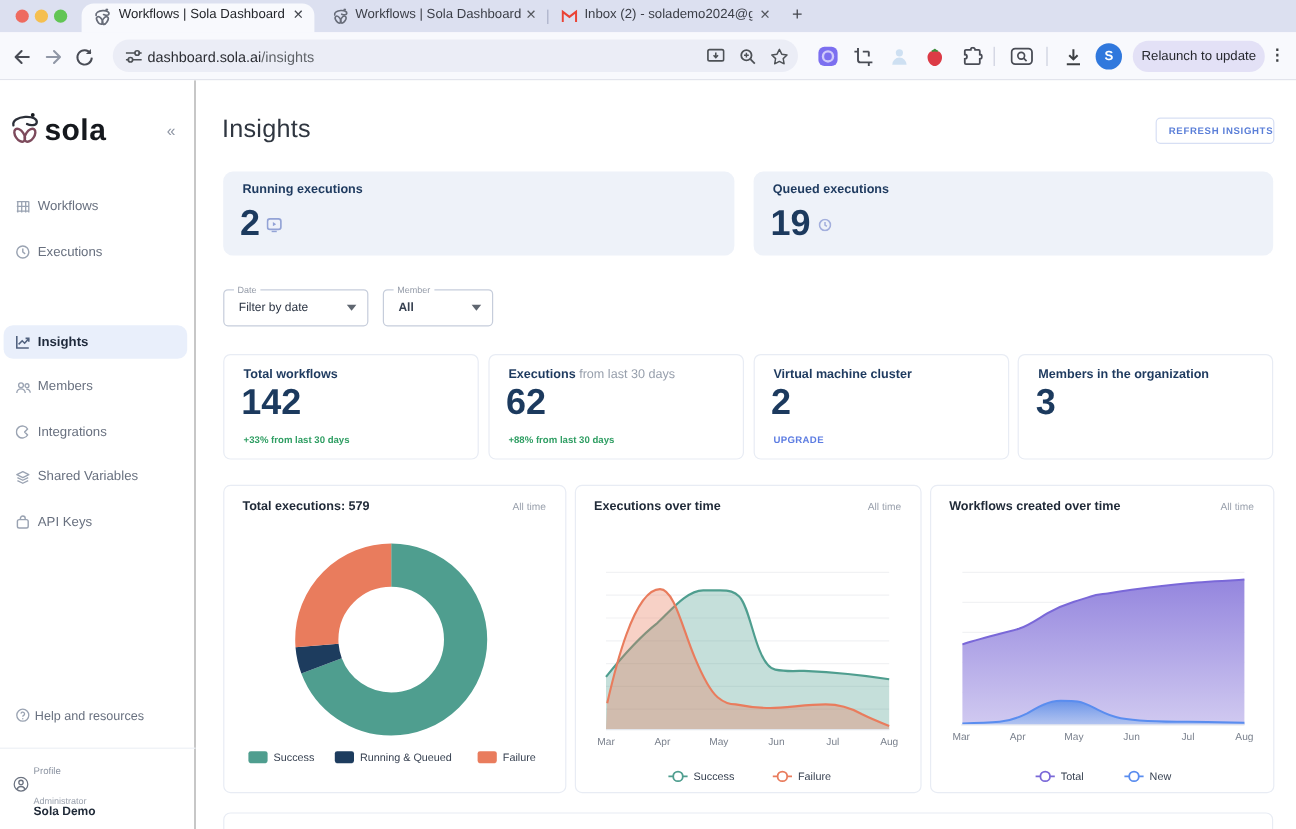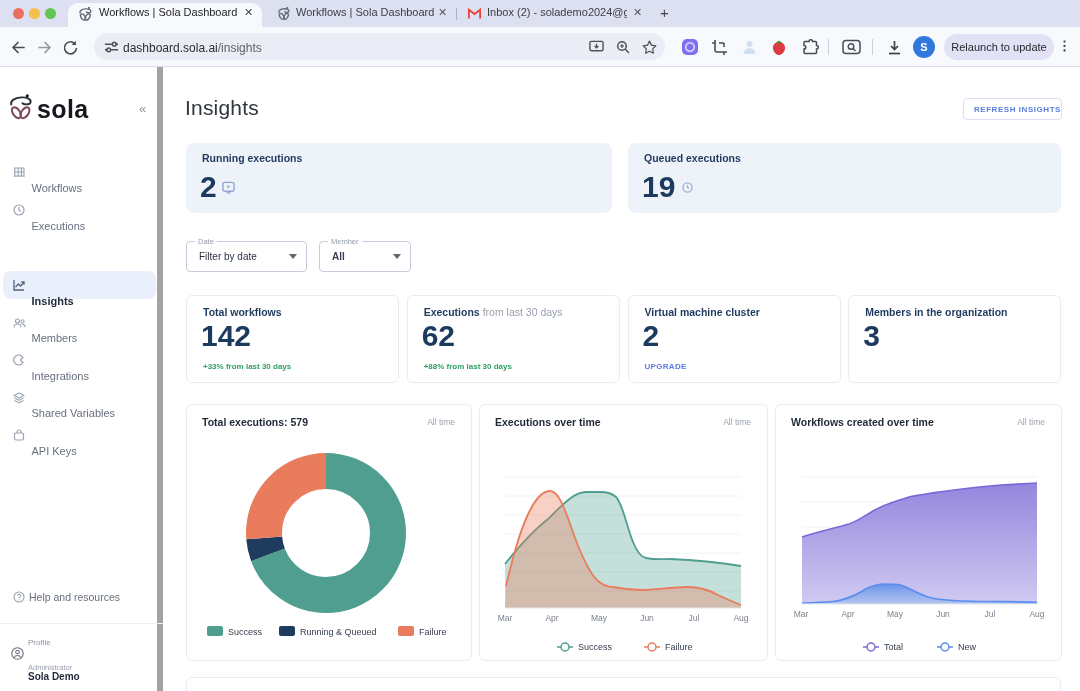--- a/index.html
+++ b/index.html
@@ -16,23 +16,23 @@
 #toolbar { position:absolute; top:27px; left:0; width:1080px; height:40px; background:#f8f9fd; border-bottom:1px solid #dcdfe8; }
 #urlpill { position:absolute; left:94px; top:6px; width:571px; height:27px; border-radius:14px; background:#ebedf6; }
 #url { position:absolute; left:123px; top:13.5px; font-size:12px; color:#2b2d33; }
 #url span { color:#5f6368; }
 .tbicon { position:absolute; }
 #relaunch { position:absolute; left:944px; top:7px; width:110px; height:26px; border-radius:13px; background:#e3e1f6; font-size:11px; color:#26282e; text-align:center; line-height:26px; }
 #avatar { position:absolute; left:913px; top:9px; width:22px; height:22px; border-radius:50%; background:#3078dd; color:#fff; font-size:11px; font-weight:bold; text-align:center; line-height:22px; }
 .vdiv { position:absolute; top:12px; width:1px; height:16px; background:#ccd0de; }
 
 #app { position:absolute; top:67px; left:0; width:1080px; height:624px; background:#fff; }
-#sidebar { position:absolute; left:0; top:0; width:163px; height:624px; border-right:6px solid #a3a3a3; background:#fff; }
+#sidebar { position:absolute; left:0; top:0; width:163px; height:624px; border-right:1px solid #a3a3a3; background:#fff; }
 .nav { position:absolute; left:3px; width:153px; height:28px; }
-.nav .lbl { position:absolute; left:28.5px; top:24px; font-size:11px; color:#68707f; }
+.nav .lbl { position:absolute; left:28.5px; top:8px; font-size:11px; color:#68707f; }
 .nav svg { position:absolute; left:10px; top:8.5px; }
 .nav.active { background:#e9effb; border-radius:8px; }
 .nav.active .lbl { color:#1e293b; font-weight:bold; }
 
 #main { position:absolute; left:164px; top:0; width:916px; height:624px; }
 h1 { position:absolute; left:21px; top:29px; font-size:21px; font-weight:500; color:#2f3640; letter-spacing:.2px; }
 #refresh { position:absolute; left:799px; top:31px; width:99px; height:22px; border:1px solid #d7dff4; border-radius:4px; font-size:8px; font-weight:bold; letter-spacing:.55px; color:#5b7fd8; text-align:right; line-height:21px; background:#fff; }
 .bigcard { position:absolute; top:76px; height:70px; background:#eef2f9; border-radius:8px; }
 .bigcard .t { position:absolute; left:16px; top:9px; font-size:10.5px; font-weight:bold; color:#1e3a5f; }
 .bigcard .n { position:absolute; left:14px; top:26.5px; font-size:30px; font-weight:bold; color:#1c3a5e; }

